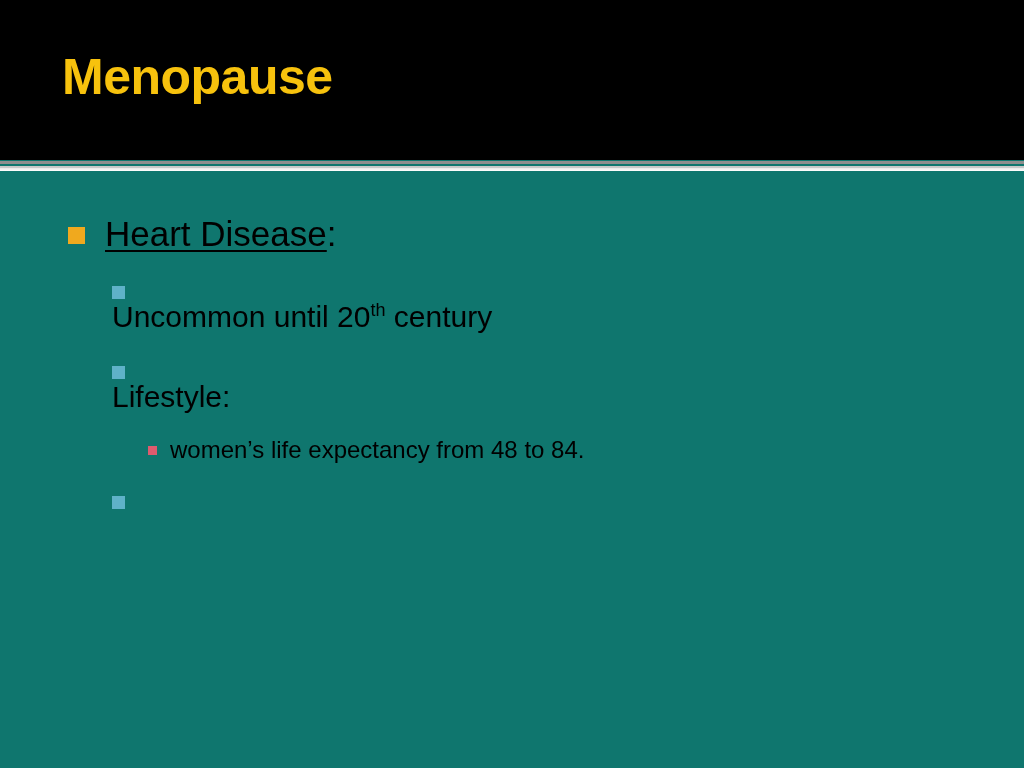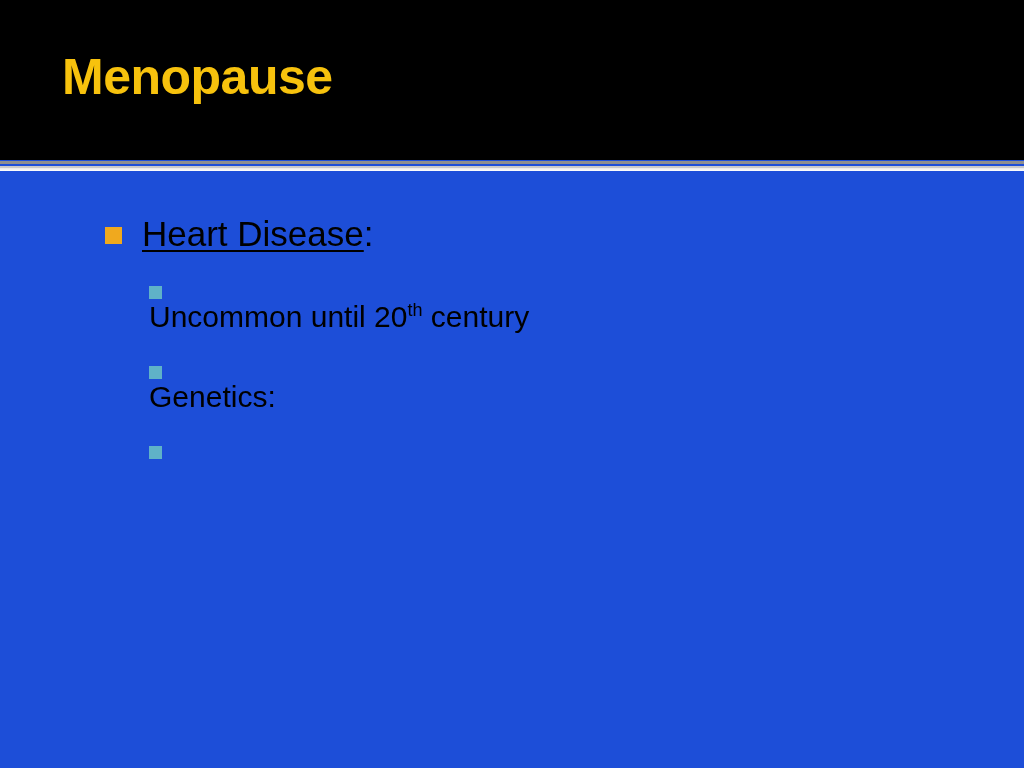--- a/index.html
+++ b/index.html
@@ -10,21 +10,21 @@
     width: 1024px;
     height: 768px;
     background: #ffffff;
     font-family: "Liberation Sans", sans-serif;
     overflow: hidden;
   }
   .slide {
     position: relative;
     width: 1024px;
     height: 768px;
-    background: #1d4ed8;
+    background: #0f766e;
   }
 
   
   .title-band {
     position: absolute;
     left: 0;
     top: 0;
     width: 1024px;
     height: 160px;
     background: #000000;
@@ -66,21 +66,20 @@
     background: linear-gradient(to bottom, #e8e8e8, #ffffff);
   }
 
   
   .body-area {
     position: absolute;
     left: 0;
     top: 175px;
     width: 952px;
     height: 590px;
-    margin-left: 37px;
   }
   .bullet-row {
     position: relative;
     display: flex;
     align-items: flex-start;
   }
   .bullet-marker {
     flex: 0 0 auto;
     display: block;
   }
@@ -171,22 +170,26 @@
       <span class="bullet-text"><span class="underlined">Heart Disease</span><span>:</span></span>
     </div>
 
     <div class="bullet-row lvl2">
       <span class="bullet-marker"></span>
       <span class="bullet-text"><span>Uncommon until 20</span><sup>th</sup><span> century</span></span>
     </div>
 
     <div class="bullet-row lvl2">
       <span class="bullet-marker"></span>
-      <span class="bullet-text">Genetics:</span>
+      <span class="bullet-text">Lifestyle:</span>
     </div>
 
+    <div class="bullet-row lvl3">
+      <span class="bullet-marker"></span>
+      <span class="bullet-text">women’s life expectancy from 48 to 84.</span>
+    </div>
 
     <div class="bullet-row lvl2">
       <span class="bullet-marker"></span>
     </div>
 
   </div>
 </div>
 
 </body></html>

